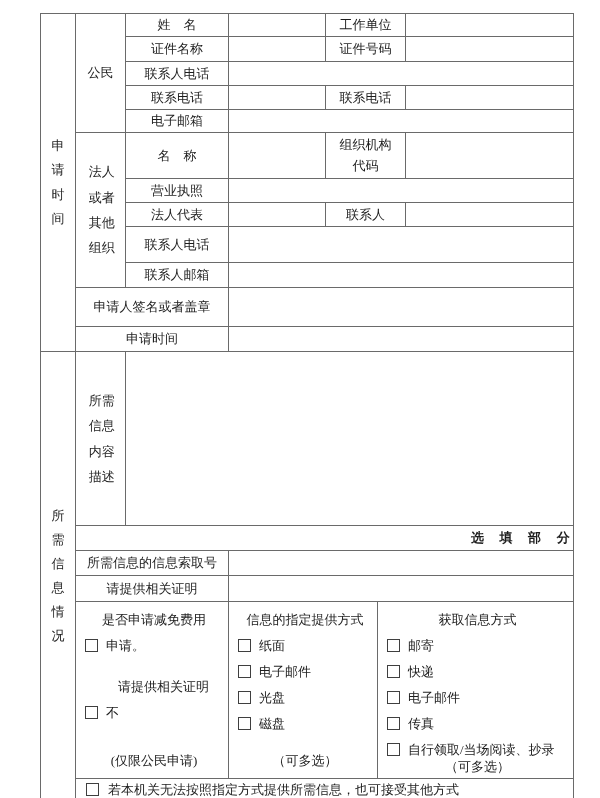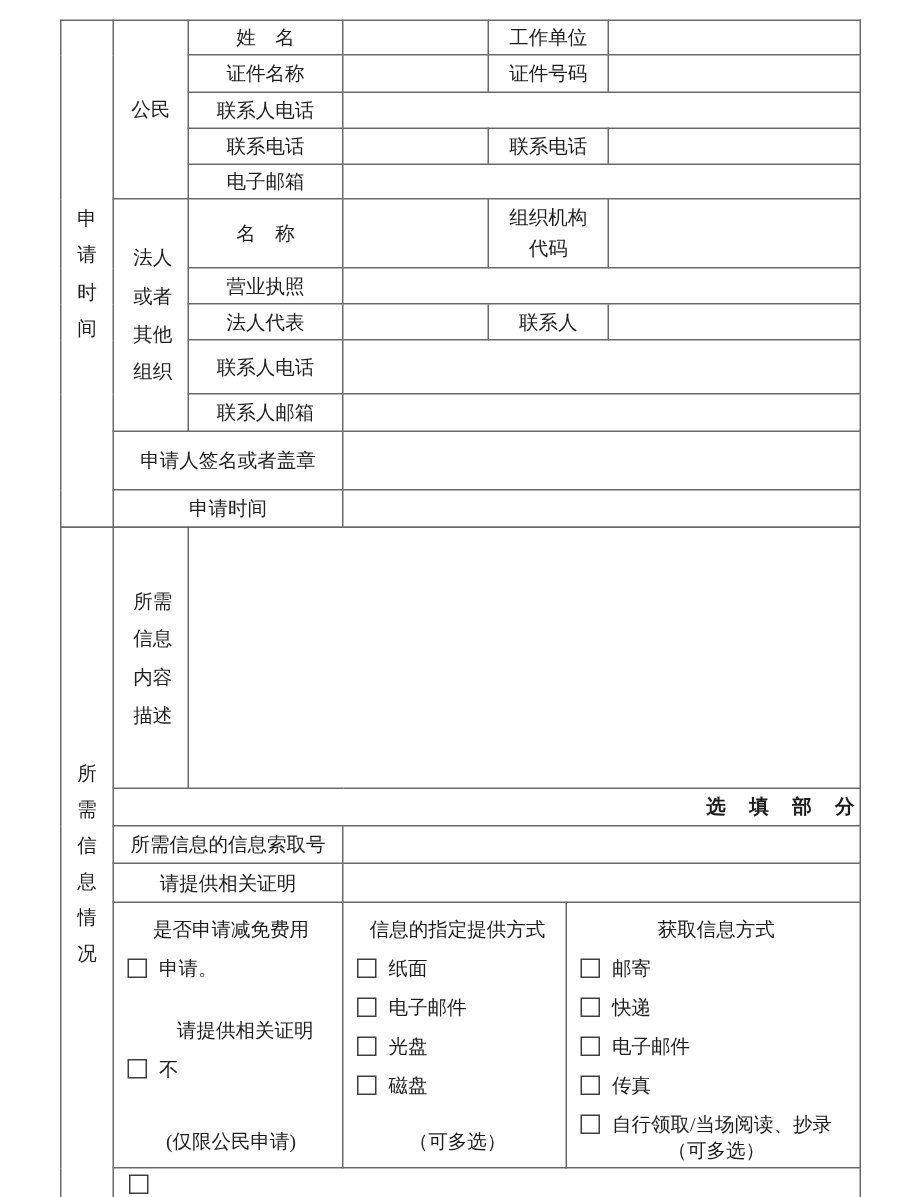--- a/index.html
+++ b/index.html
@@ -227,19 +227,20 @@
             <span>自行领取/当场阅读、抄录</span>
           </div>
           <div class="cbx-foot">（可多选）</div>
         </div>
       </td>
     </tr>
     <tr style="height:22px">
       <td class="note" colspan="4">
         <div class="note-line">
           <span class="cb"></span>
+          <span>若本机关无法按照指定方式提供所需信息，也可接受其他方式</span>
         </div>
       </td>
     </tr>
   </tbody>
     </table>
 
 </div>
 
 </body></html>

